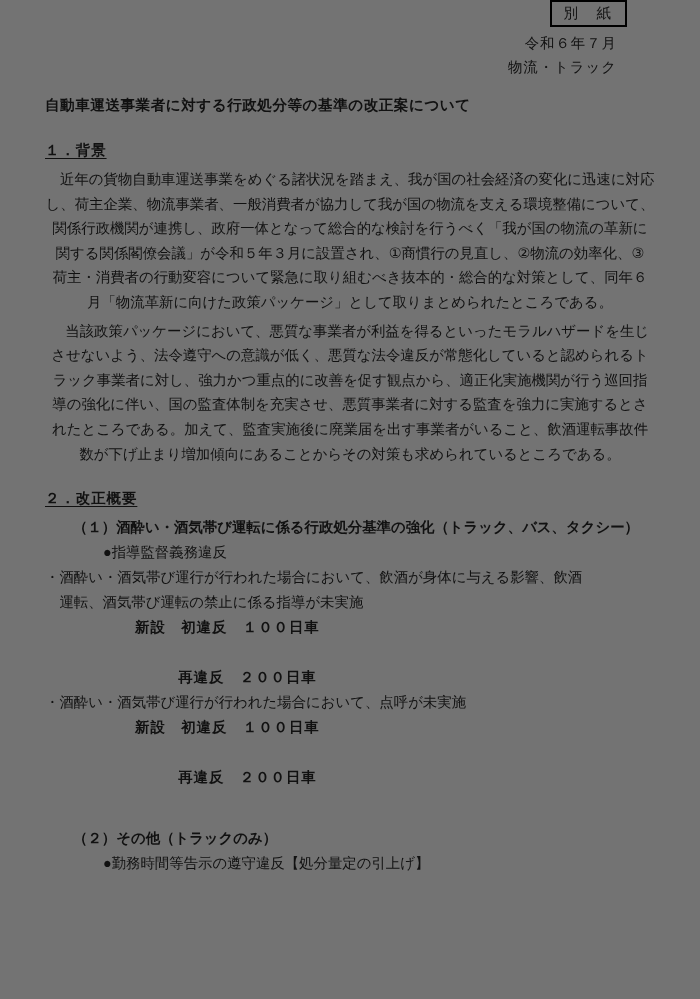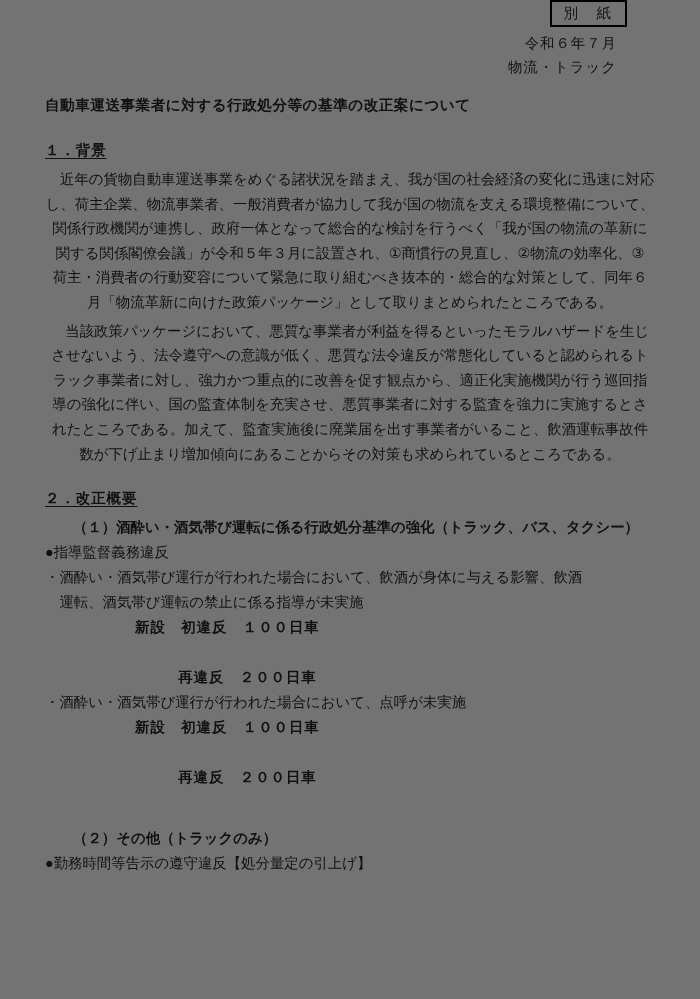--- a/index.html
+++ b/index.html
@@ -63,20 +63,21 @@
   }
   
   .sub-heading {
     margin-top: 4px;
     margin-left: 28px;
     font-weight: bold;
     line-height: 25px;
   }
   .sub-heading.gap-above { margin-top: 36px; }
   .bullet-label {
+    margin-left: 58px;
     line-height: 25px;
   }
   .bullet-desc {
     padding-left: 1em;
     text-indent: -1em;
     white-space: pre-line;
     line-height: 25px;
   }
   .penalty {
     margin-left: 90px;

